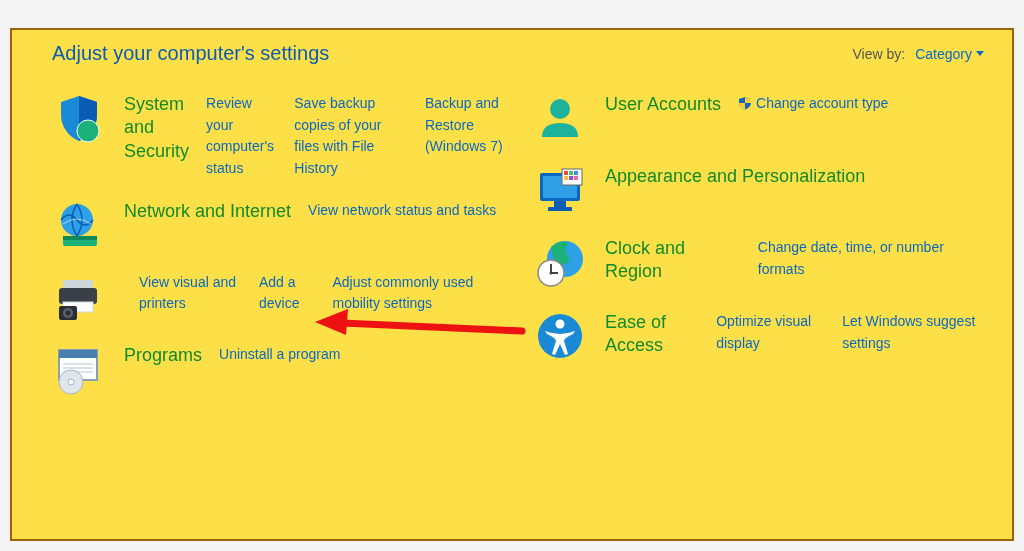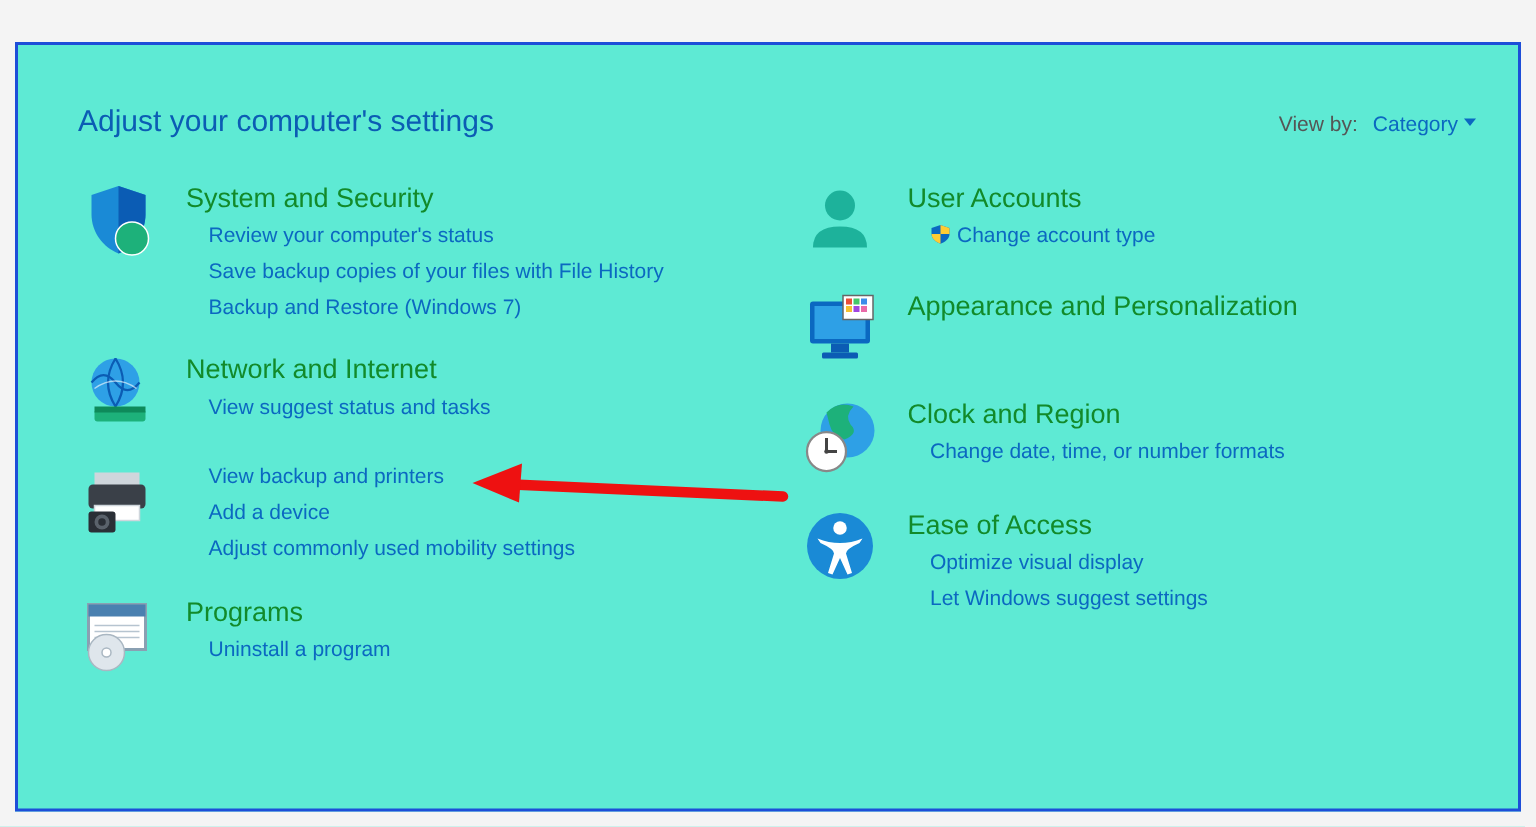--- a/index.html
+++ b/index.html
@@ -12,23 +12,23 @@
     background: #f4f4f4;
   }
   .outer {
     width: 1024px;
     height: 551px;
     padding: 28px 10px 10px 10px;
   }
   .panel {
     width: 100%;
     height: 100%;
-    background: #5eead4;
-    border: 2px solid #1d4ed8;
-    padding: 40px 28px 16px 40px;
+    background: #fde047;
+    border: 2px solid #a16207;
+    padding: 12px 28px 16px 40px;
     position: relative;
     overflow: hidden;
   }
   .header-row {
     display: flex;
     justify-content: space-between;
     align-items: center;
     margin-bottom: 28px;
   }
   .title {
@@ -76,21 +76,20 @@
   .icon-slot {
     width: 54px;
     flex: 0 0 54px;
     display: flex;
     align-items: flex-start;
     justify-content: center;
   }
   .icon-slot svg { display: block; }
   .cat-body {
     display: flex;
-    flex-direction: column;
     gap: 2px;
   }
   .cat-title {
     color: #128a2a;
     font-size: 18px;
     font-weight: 400;
     line-height: 1.3;
     cursor: pointer;
   }
   .cat-link {
@@ -160,37 +159,37 @@
               <circle cx="24" cy="20" r="16" fill="#2ea0e6"></circle>
               <path d="M8 20 Q16 10 24 20 Q32 30 40 20" stroke="#0b5cb4" stroke-width="1.5" fill="none"></path>
               <path d="M24 4 Q14 20 24 36 Q34 20 24 4" stroke="#0b5cb4" stroke-width="1.5" fill="none"></path>
               <path d="M10 24 Q24 14 38 24" stroke="#ffffff" stroke-width="1" fill="none" opacity="0.6"></path>
               <rect x="10" y="38" width="34" height="8" rx="2" fill="#1db17a"></rect>
               <rect x="10" y="36" width="34" height="4" fill="#0e8a5a"></rect>
             </svg>
           </div>
           <div class="cat-body">
             <a class="cat-title">Network and Internet</a>
-            <a class="cat-link">View suggest status and tasks</a>
+            <a class="cat-link">View network status and tasks</a>
           </div>
         </div>
 
         <div class="category">
           <div class="icon-slot">
             <svg width="52" height="52" viewBox="0 0 52 52">
               <rect x="10" y="8" width="30" height="10" fill="#cfd6dc"></rect>
               <rect x="6" y="16" width="38" height="16" rx="3" fill="#3a4048"></rect>
               <rect x="10" y="30" width="30" height="10" fill="#ffffff" stroke="#cfd6dc"></rect>
               <rect x="6" y="34" width="18" height="14" rx="2" fill="#2a2f36"></rect>
               <circle cx="15" cy="41" r="5" fill="#5a626b"></circle>
               <circle cx="15" cy="41" r="2.5" fill="#2a2f36"></circle>
             </svg>
           </div>
           <div class="cat-body">
-            <a class="cat-link">View backup and printers</a>
+            <a class="cat-link">View visual and printers</a>
             <a class="cat-link">Add a device</a>
             <a class="cat-link">Adjust commonly used mobility settings</a>
           </div>
         </div>
 
         <div class="category">
           <div class="icon-slot">
             <svg width="52" height="52" viewBox="0 0 52 52">
               <rect x="6" y="6" width="38" height="30" fill="#ffffff" stroke="#8aa0b2" stroke-width="2"></rect>
               <rect x="6" y="6" width="38" height="8" fill="#4a80b0"></rect>

